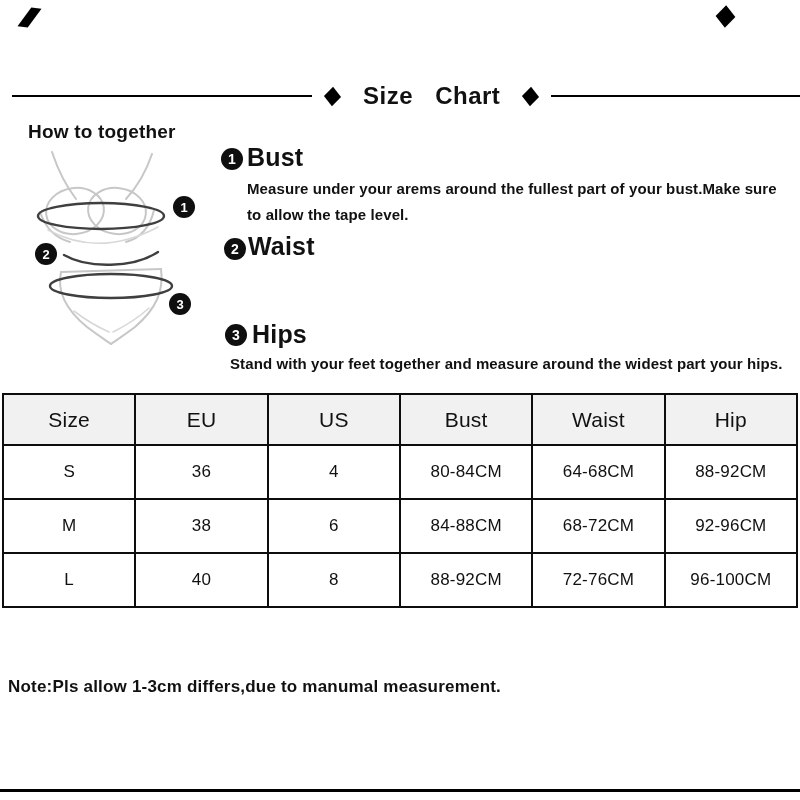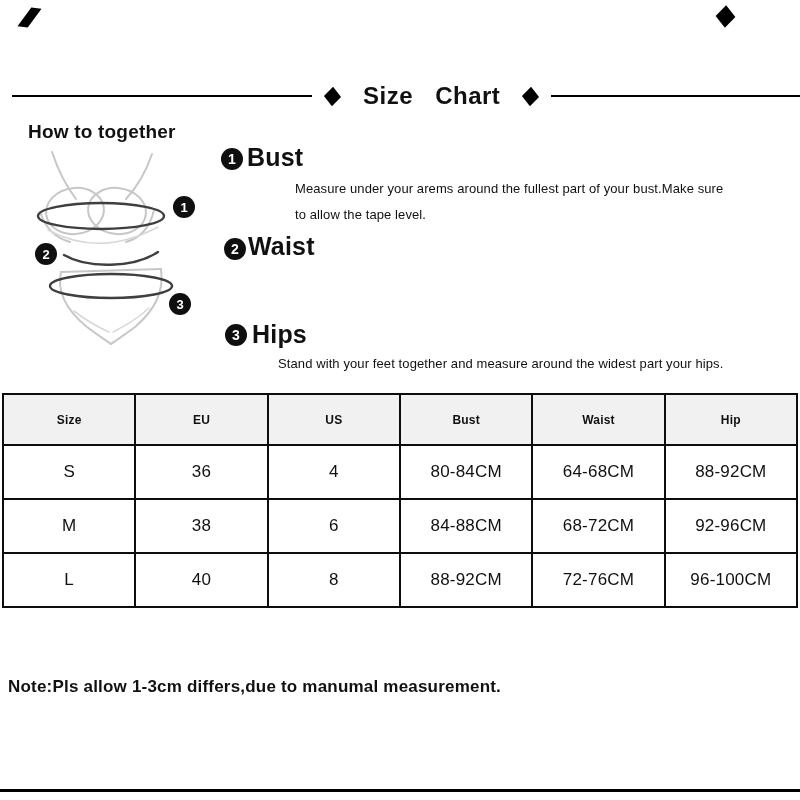--- a/index.html
+++ b/index.html
@@ -23,27 +23,27 @@
   .title-text{font-size:24px;font-weight:600;letter-spacing:.5px;word-spacing:15px;padding:0 10px;white-space:nowrap;}
 
   .how-to{left:28px;top:121px;font-size:19px;font-weight:600;letter-spacing:.2px;}
 
   .fig{left:8px;top:150px;}
 
   
   .sec-badge{width:22px;height:22px;border-radius:50%;background:#0f0f0f;color:#fff;
     font-weight:bold;font-size:14px;display:flex;align-items:center;justify-content:center;}
   .sec-title{font-size:25px;font-weight:600;letter-spacing:.2px;}
-  .sec-body{font-size:13px;font-weight:400;line-height:26px;letter-spacing:.1px;white-space:nowrap;margin-left:48px;}
+  .sec-body{font-size:15px;font-weight:700;line-height:26px;letter-spacing:.1px;white-space:nowrap;}
   .indent{padding-left:9px;}
 
   
   table.size{position:absolute;left:2px;top:393px;width:796px;border-collapse:collapse;table-layout:fixed;}
   table.size th,table.size td{border:2.5px solid #0d0d0d;text-align:center;vertical-align:middle;padding:0;}
-  table.size th{height:49px;background:#f1f1f1;font-size:12px;font-weight:bold;letter-spacing:.2px;margin-top:40px;}
+  table.size th{height:49px;background:#f1f1f1;font-size:21px;font-weight:normal;letter-spacing:.2px;margin-top:40px;}
   table.size td{height:52px;font-size:17px;font-weight:400;letter-spacing:.2px;}
 
   .note{left:8px;top:677px;font-size:17px;font-weight:600;letter-spacing:.2px;}
 
   svg .garment{stroke:#c7c7c7;fill:none;stroke-width:2;stroke-linecap:round;}
   svg .garment-light{stroke:#d8d8d8;fill:none;stroke-width:1.6;stroke-linecap:round;}
   svg .tape{stroke:#3f3f3f;fill:none;stroke-width:2.4;stroke-linecap:round;}
   svg .badge{fill:#0f0f0f;}
   svg .badge-num{fill:#fff;font-family:"Liberation Sans",sans-serif;font-size:13px;font-weight:bold;text-anchor:middle;}
 </style>

